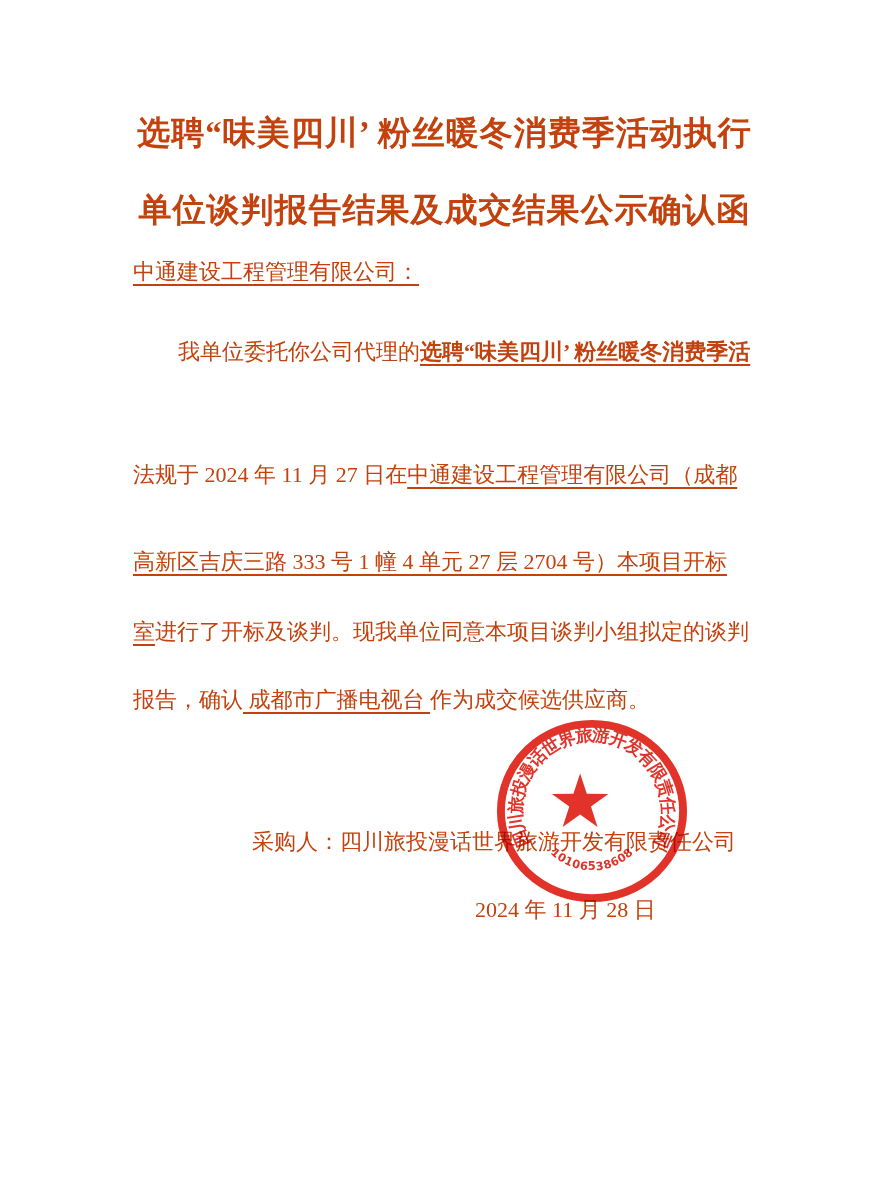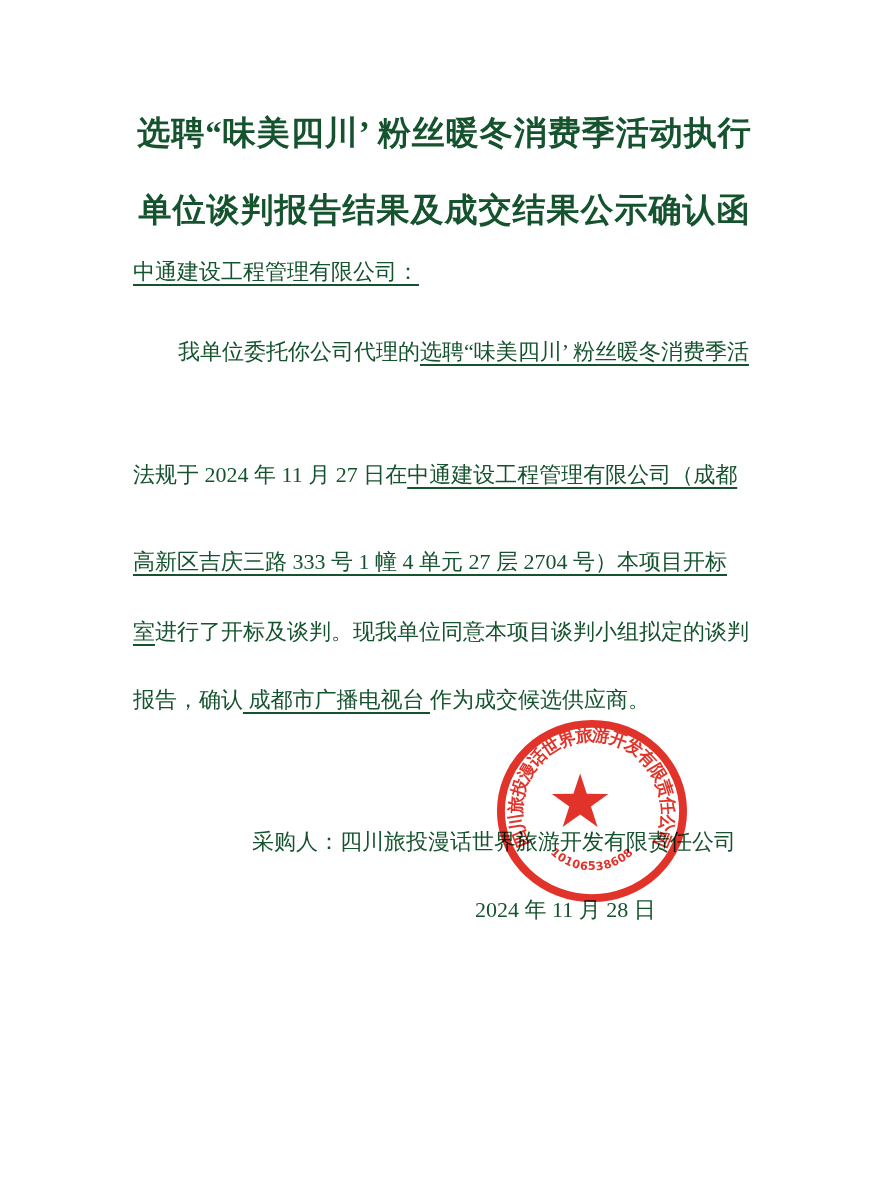--- a/index.html
+++ b/index.html
@@ -1,35 +1,35 @@
 <!DOCTYPE html>
 <html><head>
 <meta charset="utf-8">
 <style>
   html,body{margin:0;padding:0;background:#ffffff;}
   .page{
     position:relative;
     width:889px;height:1195px;
     background:#ffffff;
-    color:#14532d;
+    color:#c2410c;
     font-family:"Liberation Serif","DejaVu Serif",serif;
     overflow:hidden;
   }
   .title{
     position:absolute;top:95px;left:0;width:100%;
     margin:0;text-align:center;
     font-size:33px;font-weight:700;letter-spacing:1px;
   }
   .title-line{line-height:77px;}
   .line{
     position:absolute;left:133px;width:624px;
     font-size:22px;line-height:32px;white-space:nowrap;
   }
   .indent{text-indent:45px;}
-  .b{font-weight:400;}
+  .b{font-weight:700;}
   .u{text-decoration:underline;text-underline-offset:5px;text-decoration-thickness:1.5px;}
   .purchaser{left:240px;width:auto;margin-left:12px;}
   .dateline{left:475px;width:auto;text-align:right;}
   .stamp{
     position:absolute;left:491px;top:712px;
     width:202px;height:198px;
     mix-blend-mode:multiply;opacity:.93;
     z-index:5;
   }
   .seal-co{font-size:17.5px;font-weight:700;letter-spacing:-1.2px;

